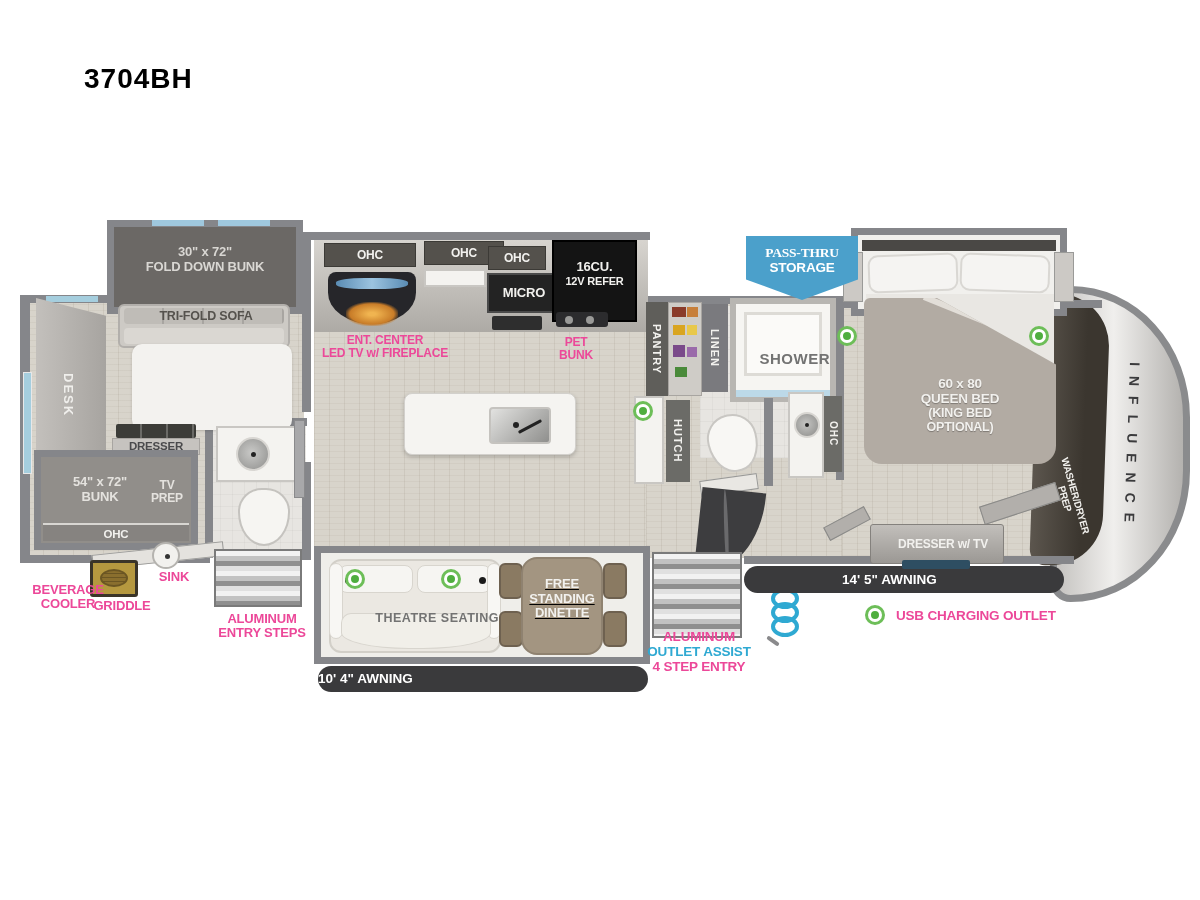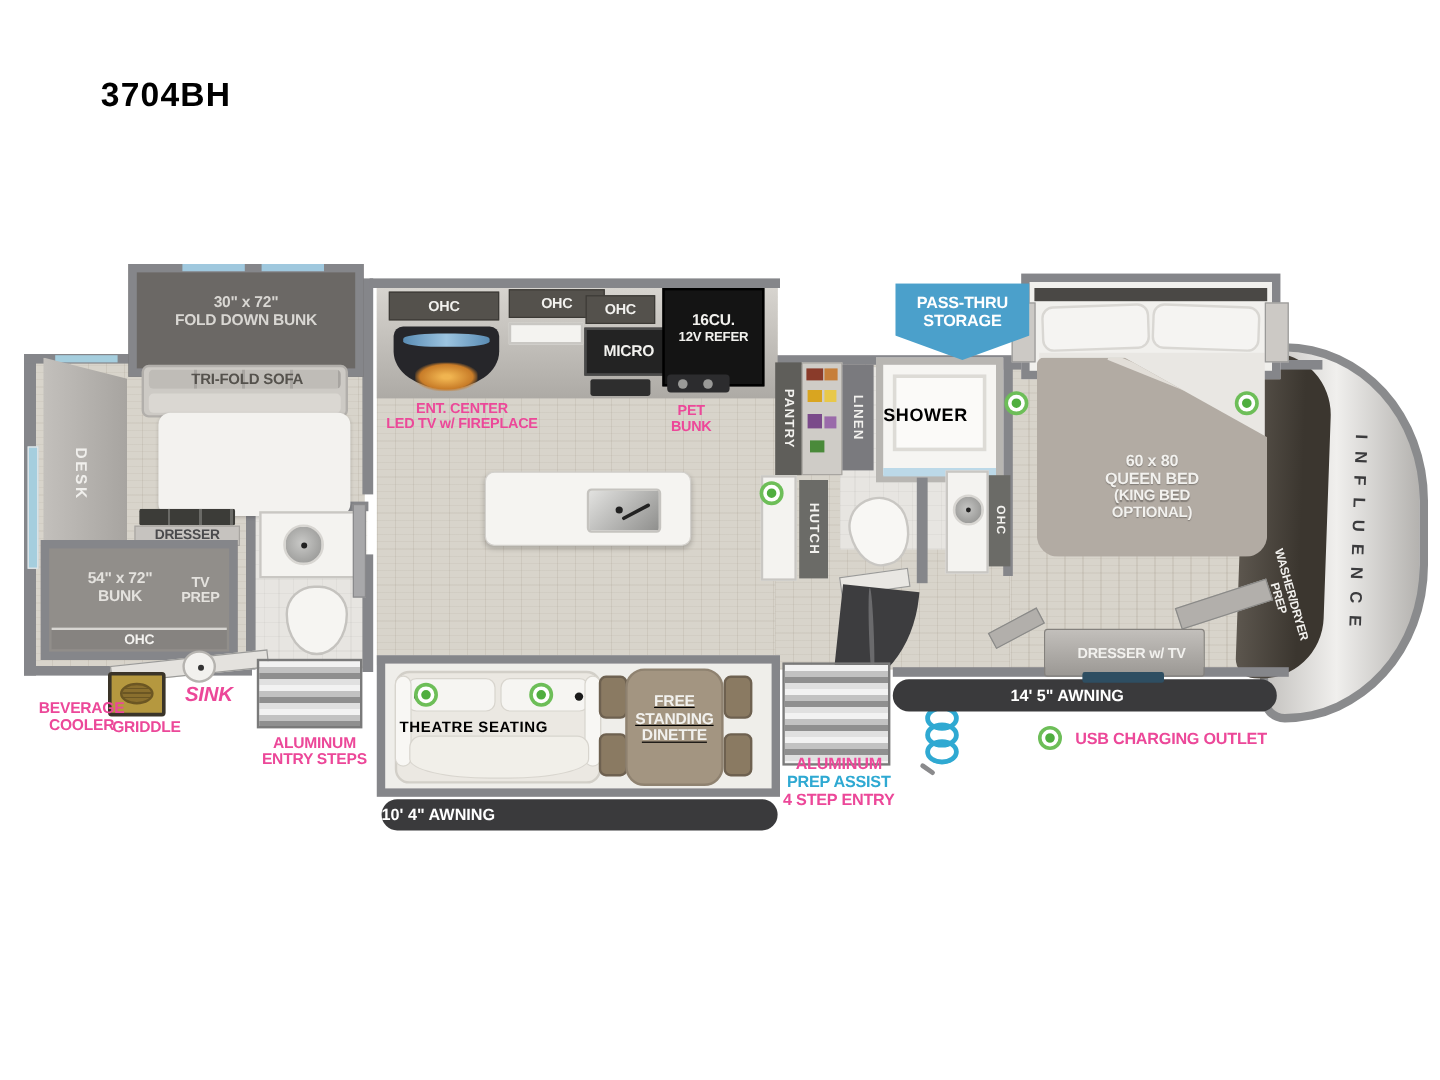--- a/index.html
+++ b/index.html
@@ -1,21 +1,21 @@
 <!DOCTYPE html>
 <html><head>
 <meta charset="utf-8">
 <style>
   html,body{margin:0;padding:0;background:#fff;}
   #canvas{position:relative;width:1200px;height:900px;background:#ffffff;overflow:hidden;
           font-family:"Liberation Sans",sans-serif;}
   .a{position:absolute;box-sizing:border-box;}
   .lbl{font-weight:bold;color:#ec4899;text-align:center;line-height:1.1;letter-spacing:-0.2px;}
   .wl{font-weight:bold;color:#f2f1ee;text-align:center;line-height:1.12;letter-spacing:-0.2px;}
-  .gl{font-weight:bold;color:#000000;text-align:left;letter-spacing:0.5px;}
+  .gl{font-weight:bold;color:#737373;text-align:right;letter-spacing:0.5px;margin-top:12px;}
   .vt{writing-mode:vertical-rl;display:flex;align-items:center;justify-content:center;
       font-weight:bold;color:#f2f1ee;letter-spacing:1px;}
   .wall{background:#85868a;}
   .wood{background-color:#d8d4cb;
     background-image:repeating-linear-gradient(90deg,rgba(110,95,75,.10) 0 1px,transparent 1px 15px),
                      repeating-linear-gradient(0deg,rgba(110,95,75,.06) 0 1px,transparent 1px 6px);}
   .tile{background:#e7e5e1;
     background-image:repeating-linear-gradient(0deg,rgba(0,0,0,.03) 0 1px,transparent 1px 12px),
                      repeating-linear-gradient(90deg,rgba(0,0,0,.03) 0 1px,transparent 1px 12px);}
   .slide{border:7px solid #85868a;background:#f1f0ed;}
@@ -113,21 +113,21 @@
          background-image:repeating-linear-gradient(0deg,transparent 0 3px,#6b5623 3px 4px);"></div>
   </div>
   <div class="a" style="left:152px;top:542px;width:28px;height:27px;background:#f2f1ee;border:2px solid #b5b3af;border-radius:50%;">
     <div class="a" style="left:11px;top:10px;width:5px;height:5px;background:#333;border-radius:50%;"></div>
   </div>
   <div class="a" style="left:26px;top:583px;width:84px;text-align:center;">
     <div class="lbl" style="font-size:13px;">BEVERAGE</div>
     <div class="lbl" style="font-size:13px;">COOLER</div>
   </div>
   <div class="a lbl" style="left:88px;top:599px;width:68px;font-size:13px;">GRIDDLE</div>
-  <div class="a lbl" style="left:152px;top:570px;width:44px;font-size:17px;font-style:italic;">SINK</div>
+  <div class="a lbl" style="left:152px;top:570px;width:44px;font-size:13px;">SINK</div>
 
   <div class="a whitebox" style="left:216px;top:426px;width:86px;height:56px;">
     <div class="a" style="left:18px;top:9px;width:34px;height:34px;background:radial-gradient(circle at 45% 45%,#c9c9c7,#8f8f8d);border-radius:50%;border:2px solid #d8d6d2;"></div>
     <div class="a" style="left:33px;top:24px;width:5px;height:5px;background:#222;border-radius:50%;"></div>
   </div>
   <div class="a" style="left:238px;top:488px;width:52px;height:58px;background:#f6f5f2;border:2px solid #c5c3bf;
               border-radius:46% 46% 50% 50% / 40% 40% 58% 58%;"></div>
   <div class="a" style="left:294px;top:420px;width:11px;height:78px;background:#a8a8aa;border:1px solid #8a8a8c;"></div>
 
   <div class="a steps" style="left:214px;top:549px;width:88px;height:58px;"></div>
@@ -247,21 +247,21 @@
 
   <div class="a steps" style="left:652px;top:552px;width:90px;height:86px;"></div>
   <div class="a" style="left:768px;top:590px;width:34px;height:56px;">
     <div style="width:20px;height:13px;border:4px solid #2FA9D2;border-radius:50%;margin:-2px auto 0;"></div>
     <div style="width:20px;height:13px;border:4px solid #2FA9D2;border-radius:50%;margin:-7px auto 0;"></div>
     <div style="width:20px;height:13px;border:4px solid #2FA9D2;border-radius:50%;margin:-7px auto 0;"></div>
     <div style="width:14px;height:4px;background:#8a8a8c;transform:rotate(35deg);margin:2px 0 0 -2px;border-radius:2px;"></div>
   </div>
   <div class="a" style="left:640px;top:630px;width:118px;text-align:center;">
     <div class="lbl" style="font-size:13.5px;">ALUMINUM</div>
-    <div class="lbl" style="font-size:13.5px;color:#2FA9D2;">PREP ASSIST</div>
+    <div class="lbl" style="font-size:13.5px;color:#2FA9D2;">OUTLET ASSIST</div>
     <div class="lbl" style="font-size:13.5px;">4 STEP ENTRY</div>
   </div>
 
   <div class="a awn" style="left:744px;top:566px;width:320px;height:27px;">
     <div style="font-size:13.5px;line-height:27px;text-align:left;padding-left:98px;">14' 5" AWNING</div>
   </div>
 
   <div class="a slide" style="left:851px;top:228px;width:216px;height:88px;background:#f1f0ed;"></div>
   <div class="a" style="left:862px;top:240px;width:194px;height:11px;background:#4a4845;"></div>
   <div class="a" style="left:868px;top:254px;width:90px;height:38px;background:#f5f4f2;border:2px solid #d9d7d3;border-radius:10px;transform:rotate(-2deg);"></div>
@@ -283,21 +283,21 @@
   <div class="a" style="left:824px;top:516px;width:46px;height:15px;background:#b2afab;border:1.5px solid #8a8a88;transform:rotate(-28deg);"></div>
   <div class="a" style="left:980px;top:494px;width:80px;height:19px;background:#b2afab;border:1.5px solid #8a8a88;transform:rotate(-18deg);"></div>
   <div class="a" style="left:870px;top:524px;width:134px;height:40px;background:linear-gradient(180deg,#c2bfbb,#9b9894);border:1.5px solid #84817d;border-radius:3px;">
     <div class="wl" style="font-size:12px;line-height:38px;padding-left:12px;">DRESSER w/ TV</div>
   </div>
   <div class="a" style="left:902px;top:560px;width:68px;height:9px;background:#2e4e62;border-radius:2px;"></div>
 
   <div class="a" style="left:746px;top:236px;width:112px;height:64px;background:#4BA0CB;
               clip-path:polygon(0 0,100% 0,100% 68%,50% 100%,0 68%);">
     <div style="padding-top:9px;text-align:center;">
-      <div class="wl" style="font-size:13.5px;color:#fff;">PASS-THRU</div>
+      <div class="wl" style="font-size:13.5px;color:#fff;font-family:Liberation Serif, serif;">PASS-THRU</div>
       <div class="wl" style="font-size:13.5px;color:#fff;">STORAGE</div>
     </div>
   </div>
 
   <div class="a outlet" style="left:348px;top:572px;"></div>
   <div class="a outlet" style="left:444px;top:572px;"></div>
   <div class="a outlet" style="left:636px;top:404px;"></div>
   <div class="a outlet" style="left:840px;top:329px;"></div>
   <div class="a outlet" style="left:1032px;top:329px;"></div>
 

